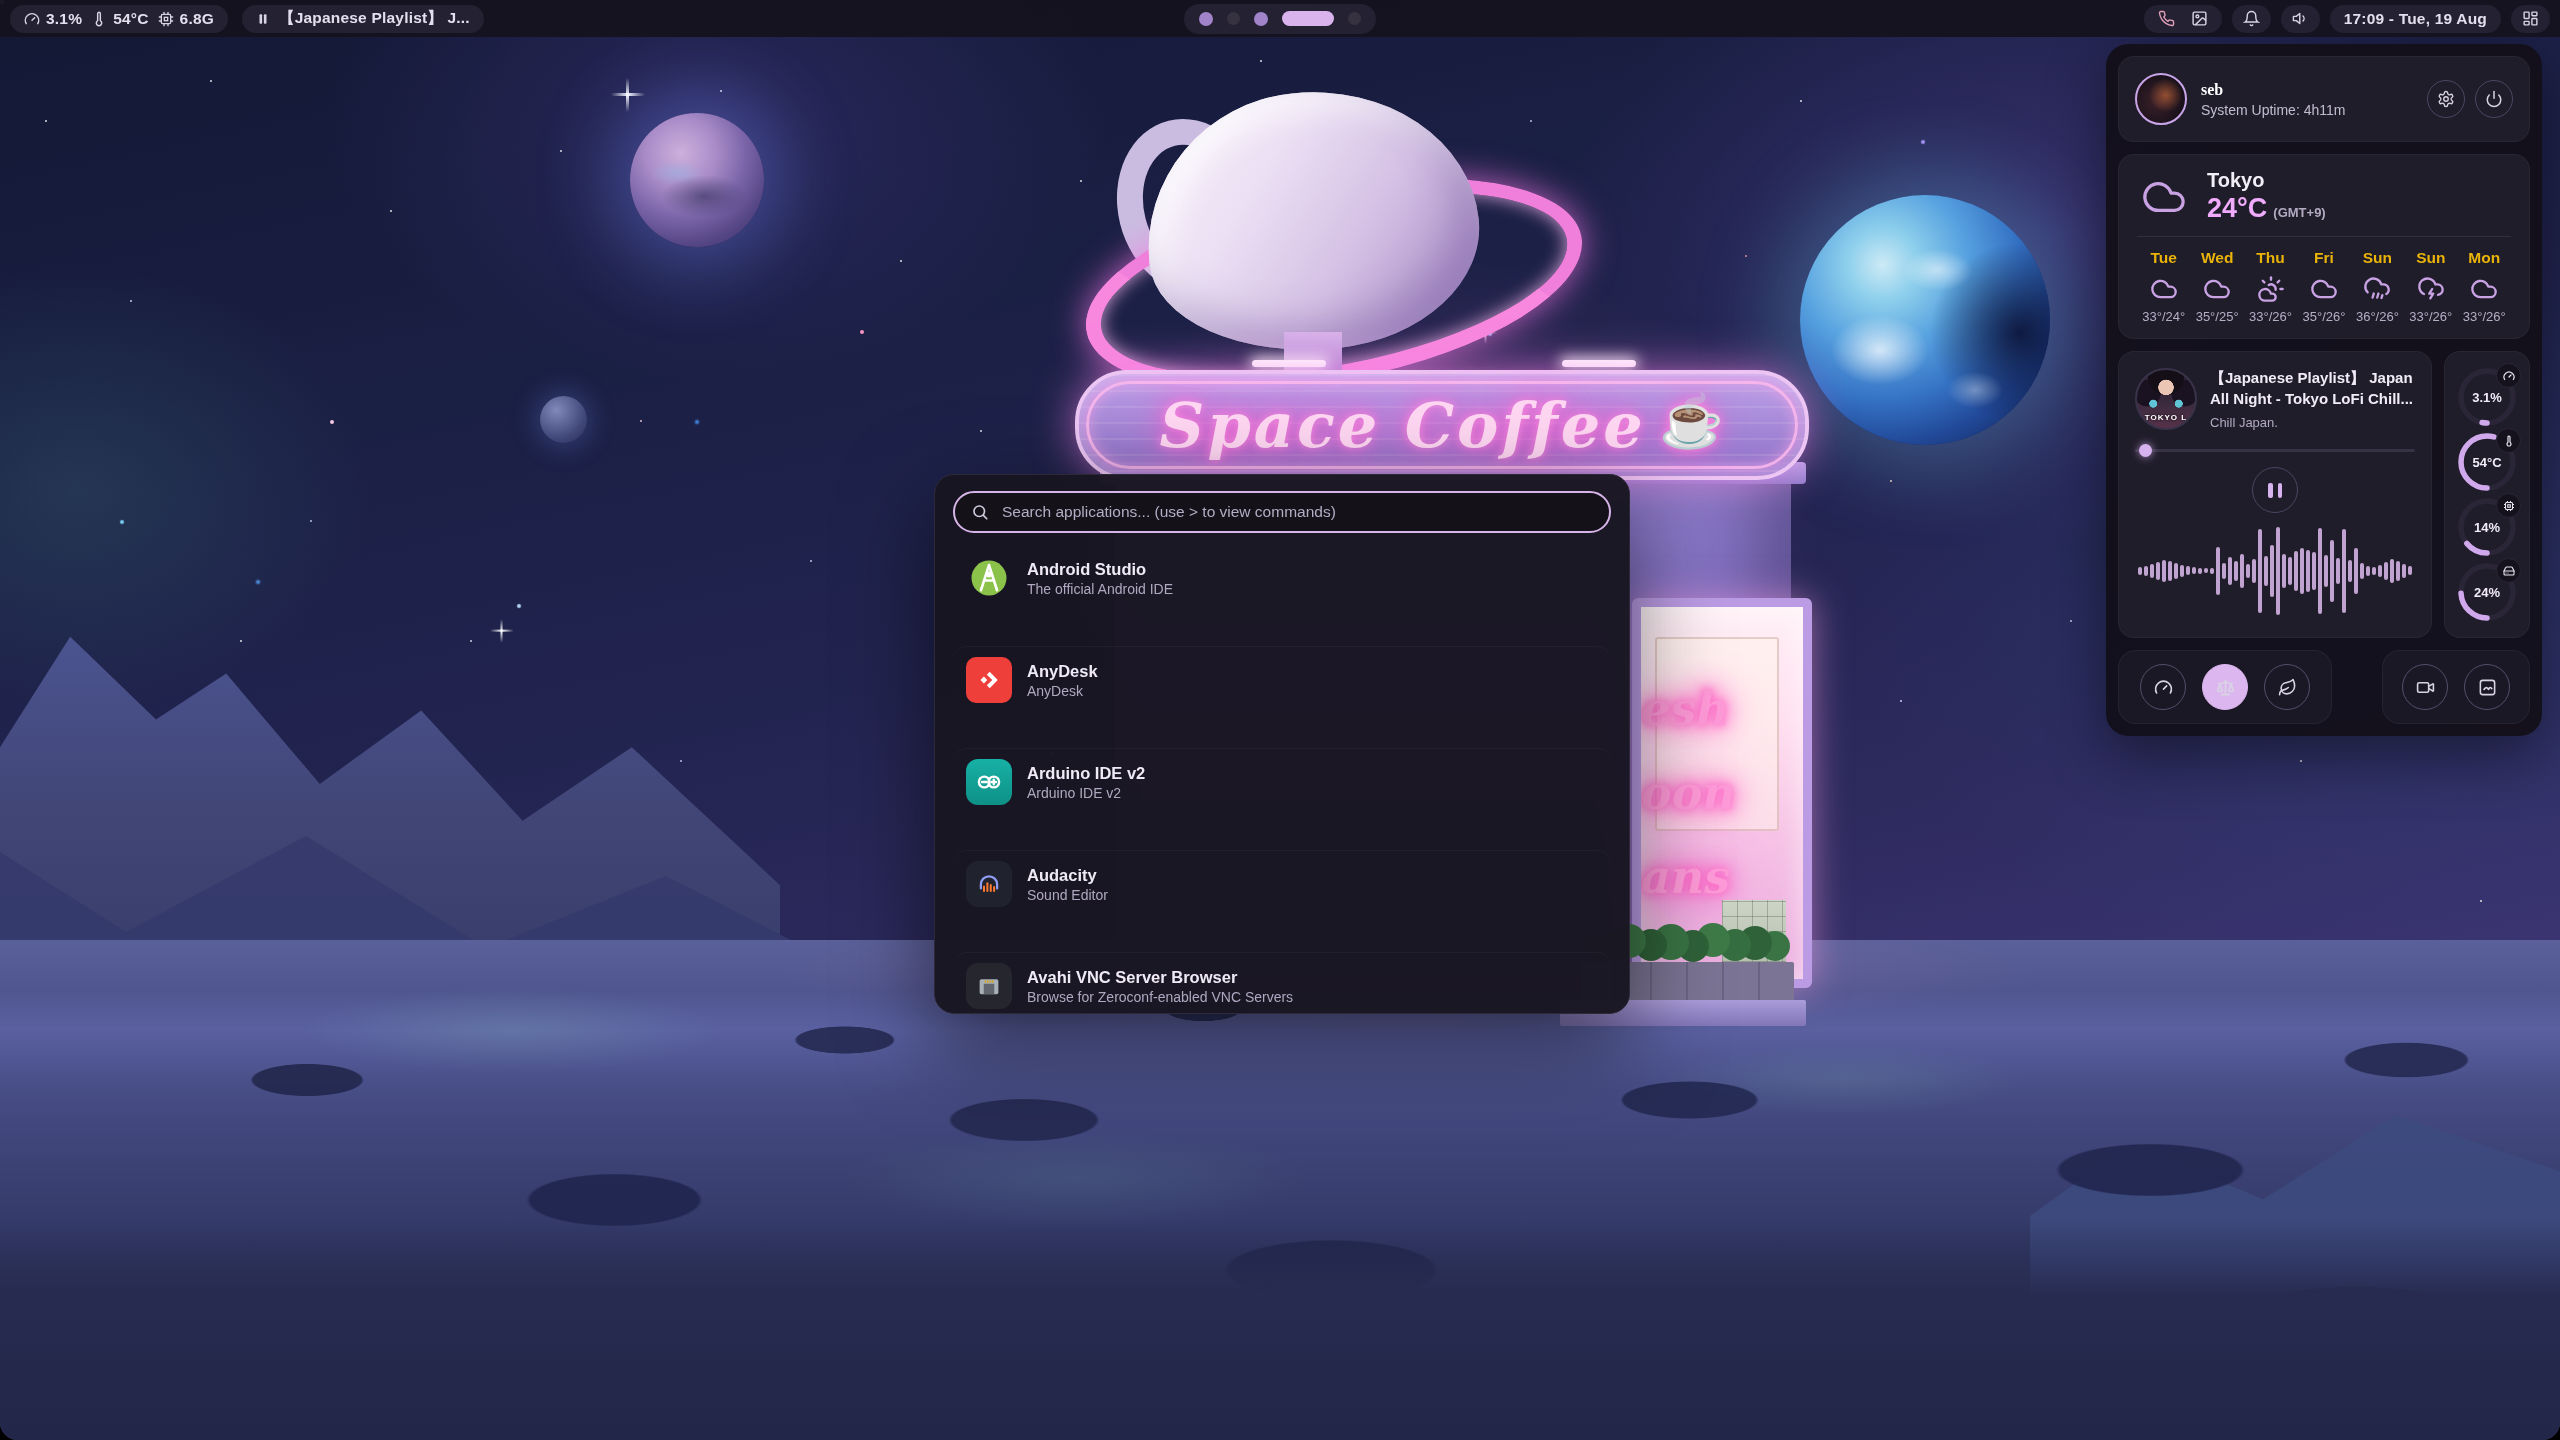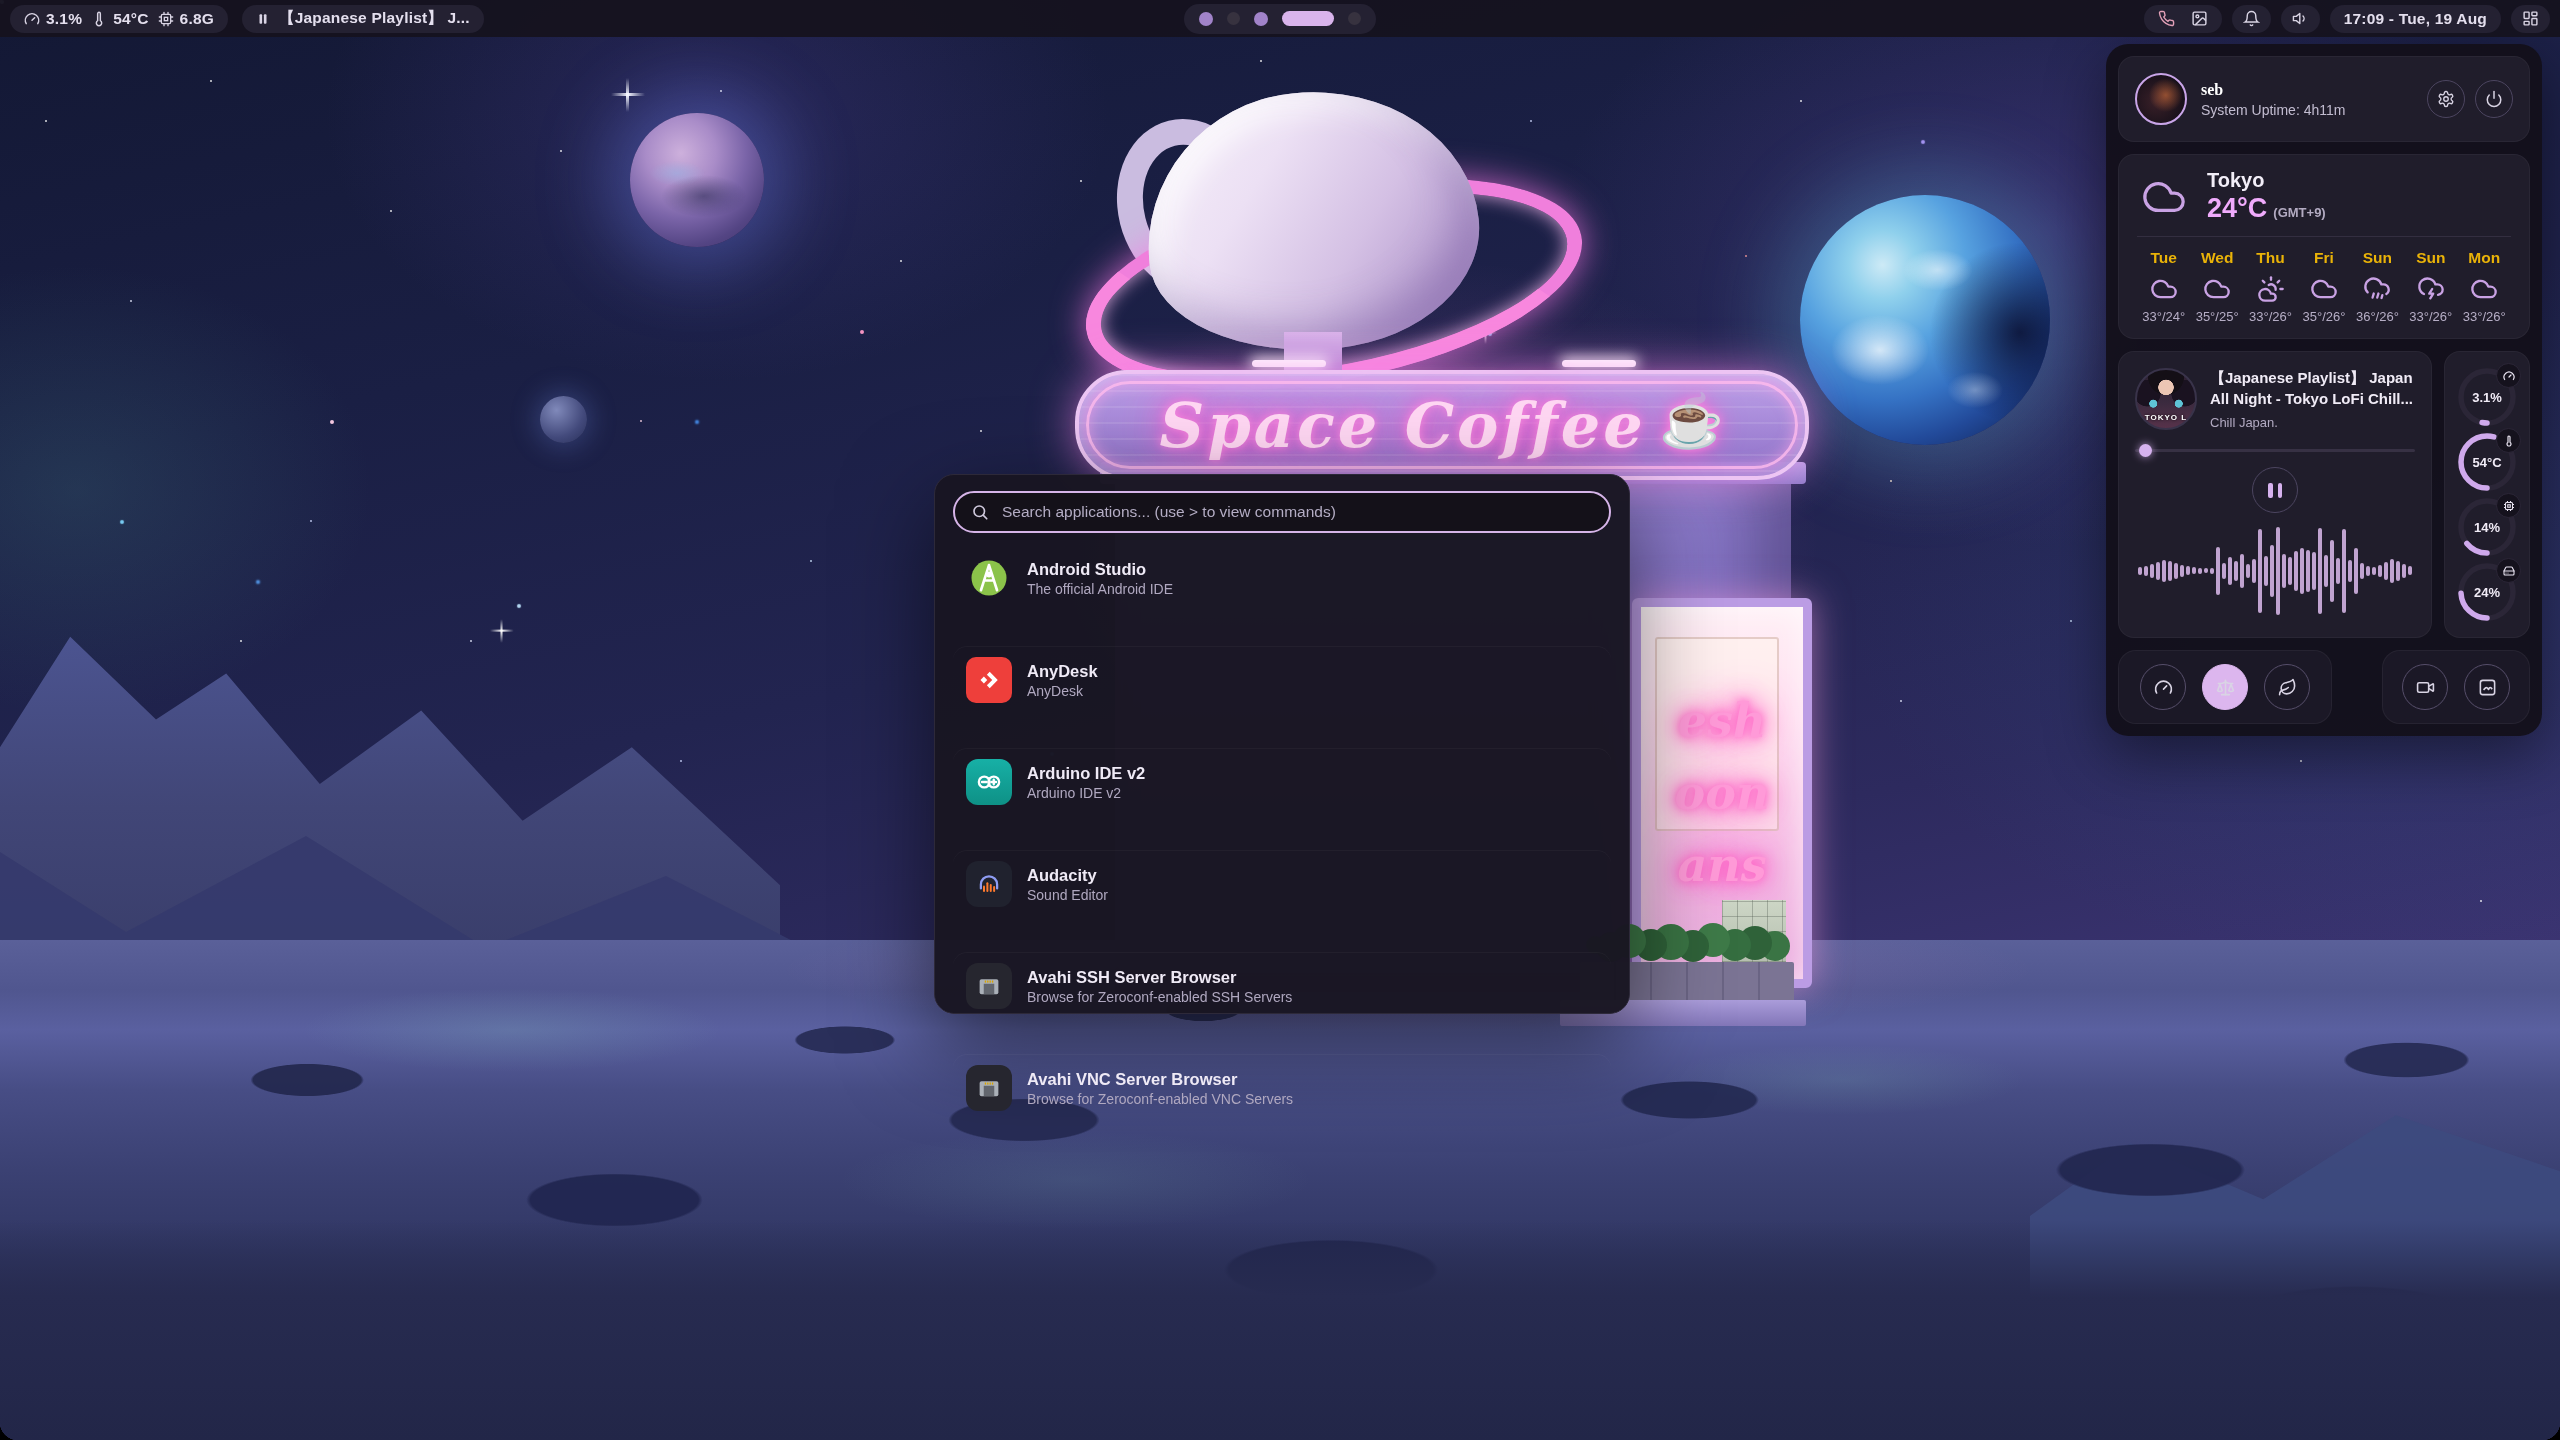--- a/index.html
+++ b/index.html
@@ -80,21 +80,21 @@
   .sign::before{content:"";position:absolute;inset:7px;border:3px solid rgba(255,184,236,.85);border-radius:44px;box-shadow:0 0 16px rgba(255,150,230,.7),inset 0 0 14px rgba(255,150,230,.5);}
   .sign-text{font-family:"DejaVu Serif",serif;font-style:italic;font-weight:bold;font-size:62px;letter-spacing:3px;color:#ffd7f3;
     text-shadow:0 0 10px #ff8ae0,0 0 26px #ff5ad0,0 0 50px #ff5ad0;}
   .sign-cup{font-size:52px;color:#ffd7f3;text-shadow:0 0 10px #ff8ae0,0 0 26px #ff5ad0;transform:translateY(-4px);}
   .building{left:1115px;top:468px;width:676px;height:524px;background:linear-gradient(180deg,#9c8bd4 0%,#8a79c8 8%,#7c6bbd 34%,#6d5cae 64%,#5d4f9a 100%);
     box-shadow:inset -40px 0 60px rgba(30,20,60,.35);}
   .building-roof{left:1100px;top:462px;width:706px;height:22px;background:linear-gradient(180deg,#b3a2e4,#8d7cc9);border-radius:4px;}
   .shop-window{left:1632px;top:598px;width:162px;height:372px;border:9px solid #bb9ce4;border-radius:6px;
     background:linear-gradient(180deg,#fff0f6 0%,#ffdff0 30%,#f7c4e6 60%,#eaa9de 100%);
     box-shadow:0 0 36px rgba(255,160,225,.55),inset 0 0 28px rgba(255,255,255,.65);overflow:hidden;
-    display:flex;flex-direction:column;align-items:center;justify-content:center;gap:26px;}
+    display:flex;flex-direction:column;justify-content:center;gap:38px;}
   .menu-board{position:absolute;left:14px;top:30px;width:120px;height:190px;background:rgba(255,244,235,.55);border:2px solid rgba(190,150,140,.4);border-radius:3px;}
   .neon-line{position:relative;font-family:"DejaVu Serif",serif;font-style:italic;font-weight:bold;font-size:46px;color:#ff9ad8;line-height:1;
     text-shadow:0 0 8px #ff6ac8,0 0 22px #ff4ac0,0 0 40px #ff4ac0;}
   .plants{left:1586px;top:936px;width:18px;height:18px;border-radius:50%;background:#3e7a48;
     box-shadow:16px 2px 0 6px #356e40,34px -4px 0 8px #3e7a48,56px 0 0 7px #2f6239,76px -3px 0 9px #3a7444,98px 1px 0 7px #2f6239,118px -5px 0 8px #3e7a48,140px 0 0 7px #356e40,160px -2px 0 8px #2f6239,180px 1px 0 6px #3a7444;}
   .planter{left:1580px;top:962px;width:214px;height:44px;background:repeating-linear-gradient(90deg,#7b7494 0 34px,#6a6484 34px 36px),linear-gradient(180deg,#837c9c,#6a6484);border-radius:2px;}
   .tiles{left:1722px;top:900px;width:64px;height:92px;background:
     repeating-linear-gradient(0deg,rgba(80,90,80,.35) 0 1px,transparent 1px 15px),
     repeating-linear-gradient(90deg,rgba(80,90,80,.35) 0 1px,transparent 1px 15px),
     linear-gradient(180deg,#cdd6c6,#aab4a4);}
@@ -392,38 +392,20 @@
                 <rect x="15.3" y="13.6" width="1.6" height="4.8" rx=".8"></rect>
               </g>
             </svg>
           </span>
         <span>
             <div class="app-name">Audacity</div>
             <div class="app-desc">Sound Editor</div>
           </span>
       </div>
 
-      <div class="app-row">
-        <span class="app-icon i-av">
-            <svg width="30" height="30" viewBox="0 0 24 24">
-              <rect x="4.5" y="6.5" width="15" height="12" rx="1.5" fill="#aab0b8"></rect>
-              <rect x="7.8" y="10.2" width="8.4" height="8.3" fill="#62666e"></rect>
-              <g fill="#d9a400">
-                <rect x="8.6" y="7.6" width="1.1" height="1.7"></rect>
-                <rect x="10.5" y="7.6" width="1.1" height="1.7"></rect>
-                <rect x="12.4" y="7.6" width="1.1" height="1.7"></rect>
-                <rect x="14.3" y="7.6" width="1.1" height="1.7"></rect>
-              </g>
-            </svg>
-          </span>
-        <span>
-            <div class="app-name">Avahi SSH Server Browser</div>
-            <div class="app-desc">Browse for Zeroconf-enabled SSH Servers</div>
-          </span>
-      </div>
 
       <div class="app-row">
         <span class="app-icon i-av">
             <svg width="30" height="30" viewBox="0 0 24 24">
               <rect x="4.5" y="6.5" width="15" height="12" rx="1.5" fill="#aab0b8"></rect>
               <rect x="7.8" y="10.2" width="8.4" height="8.3" fill="#62666e"></rect>
               <g fill="#d9a400">
                 <rect x="8.6" y="7.6" width="1.1" height="1.7"></rect>
                 <rect x="10.5" y="7.6" width="1.1" height="1.7"></rect>
                 <rect x="12.4" y="7.6" width="1.1" height="1.7"></rect>

